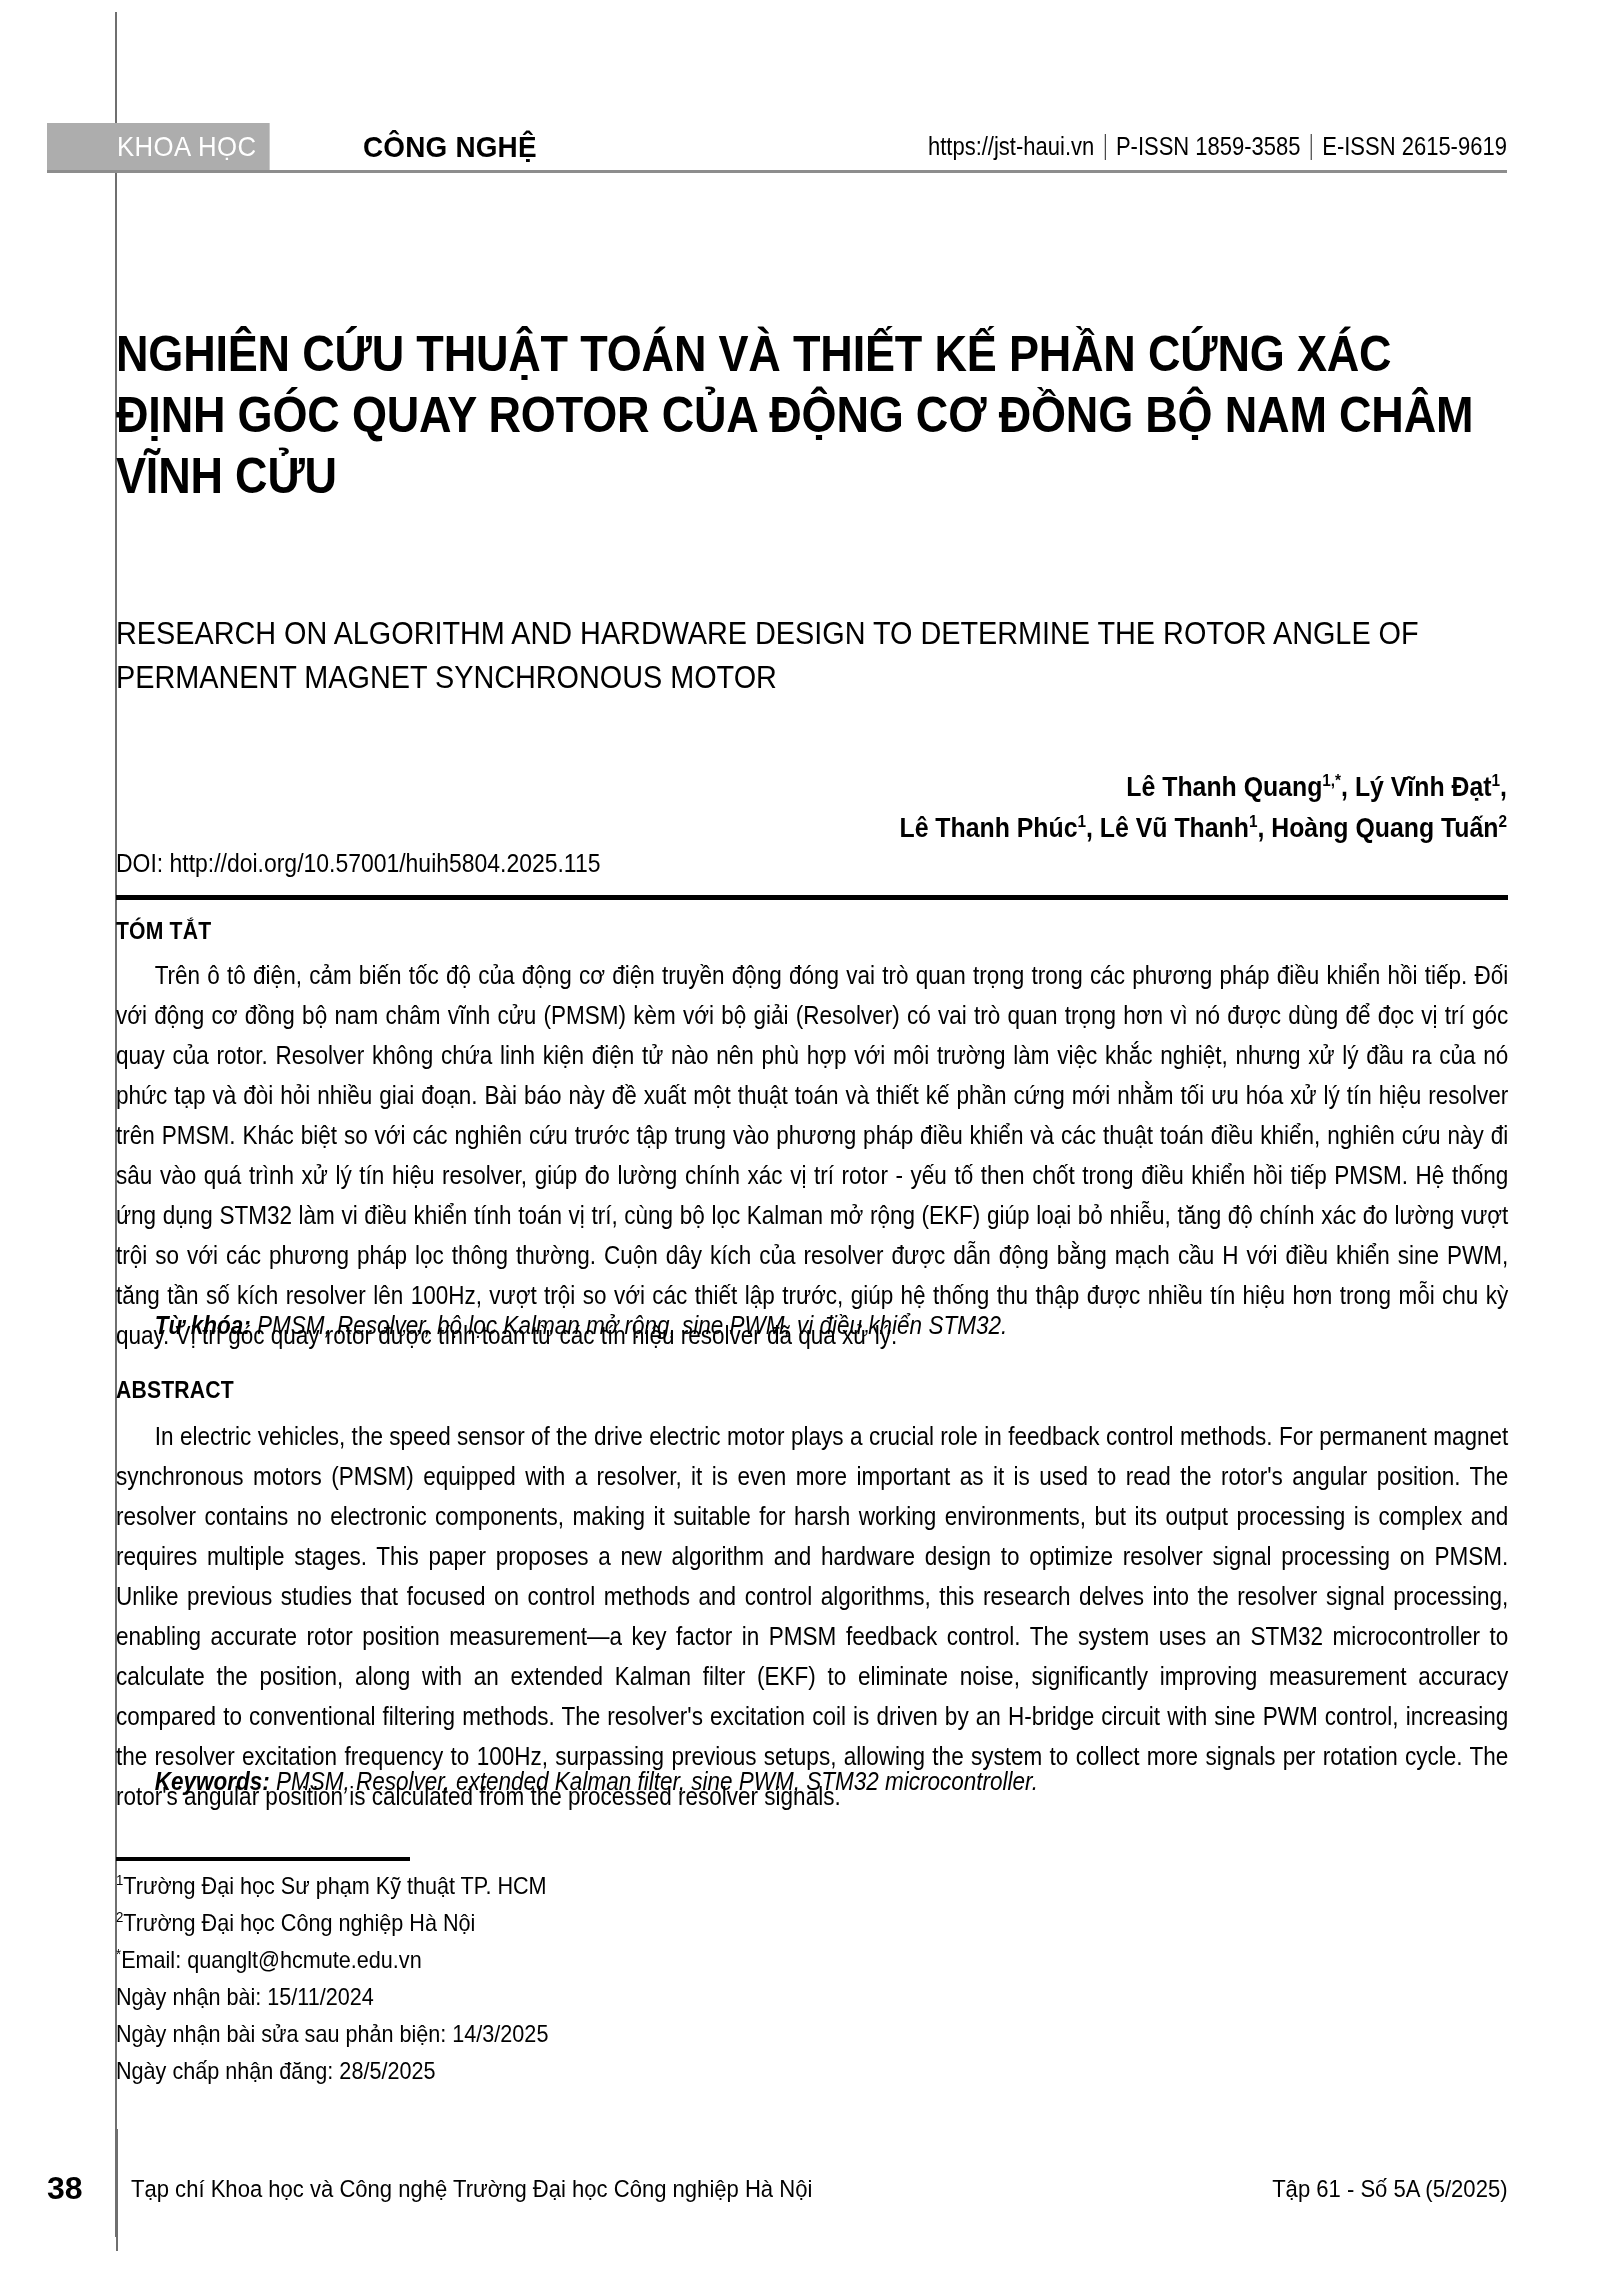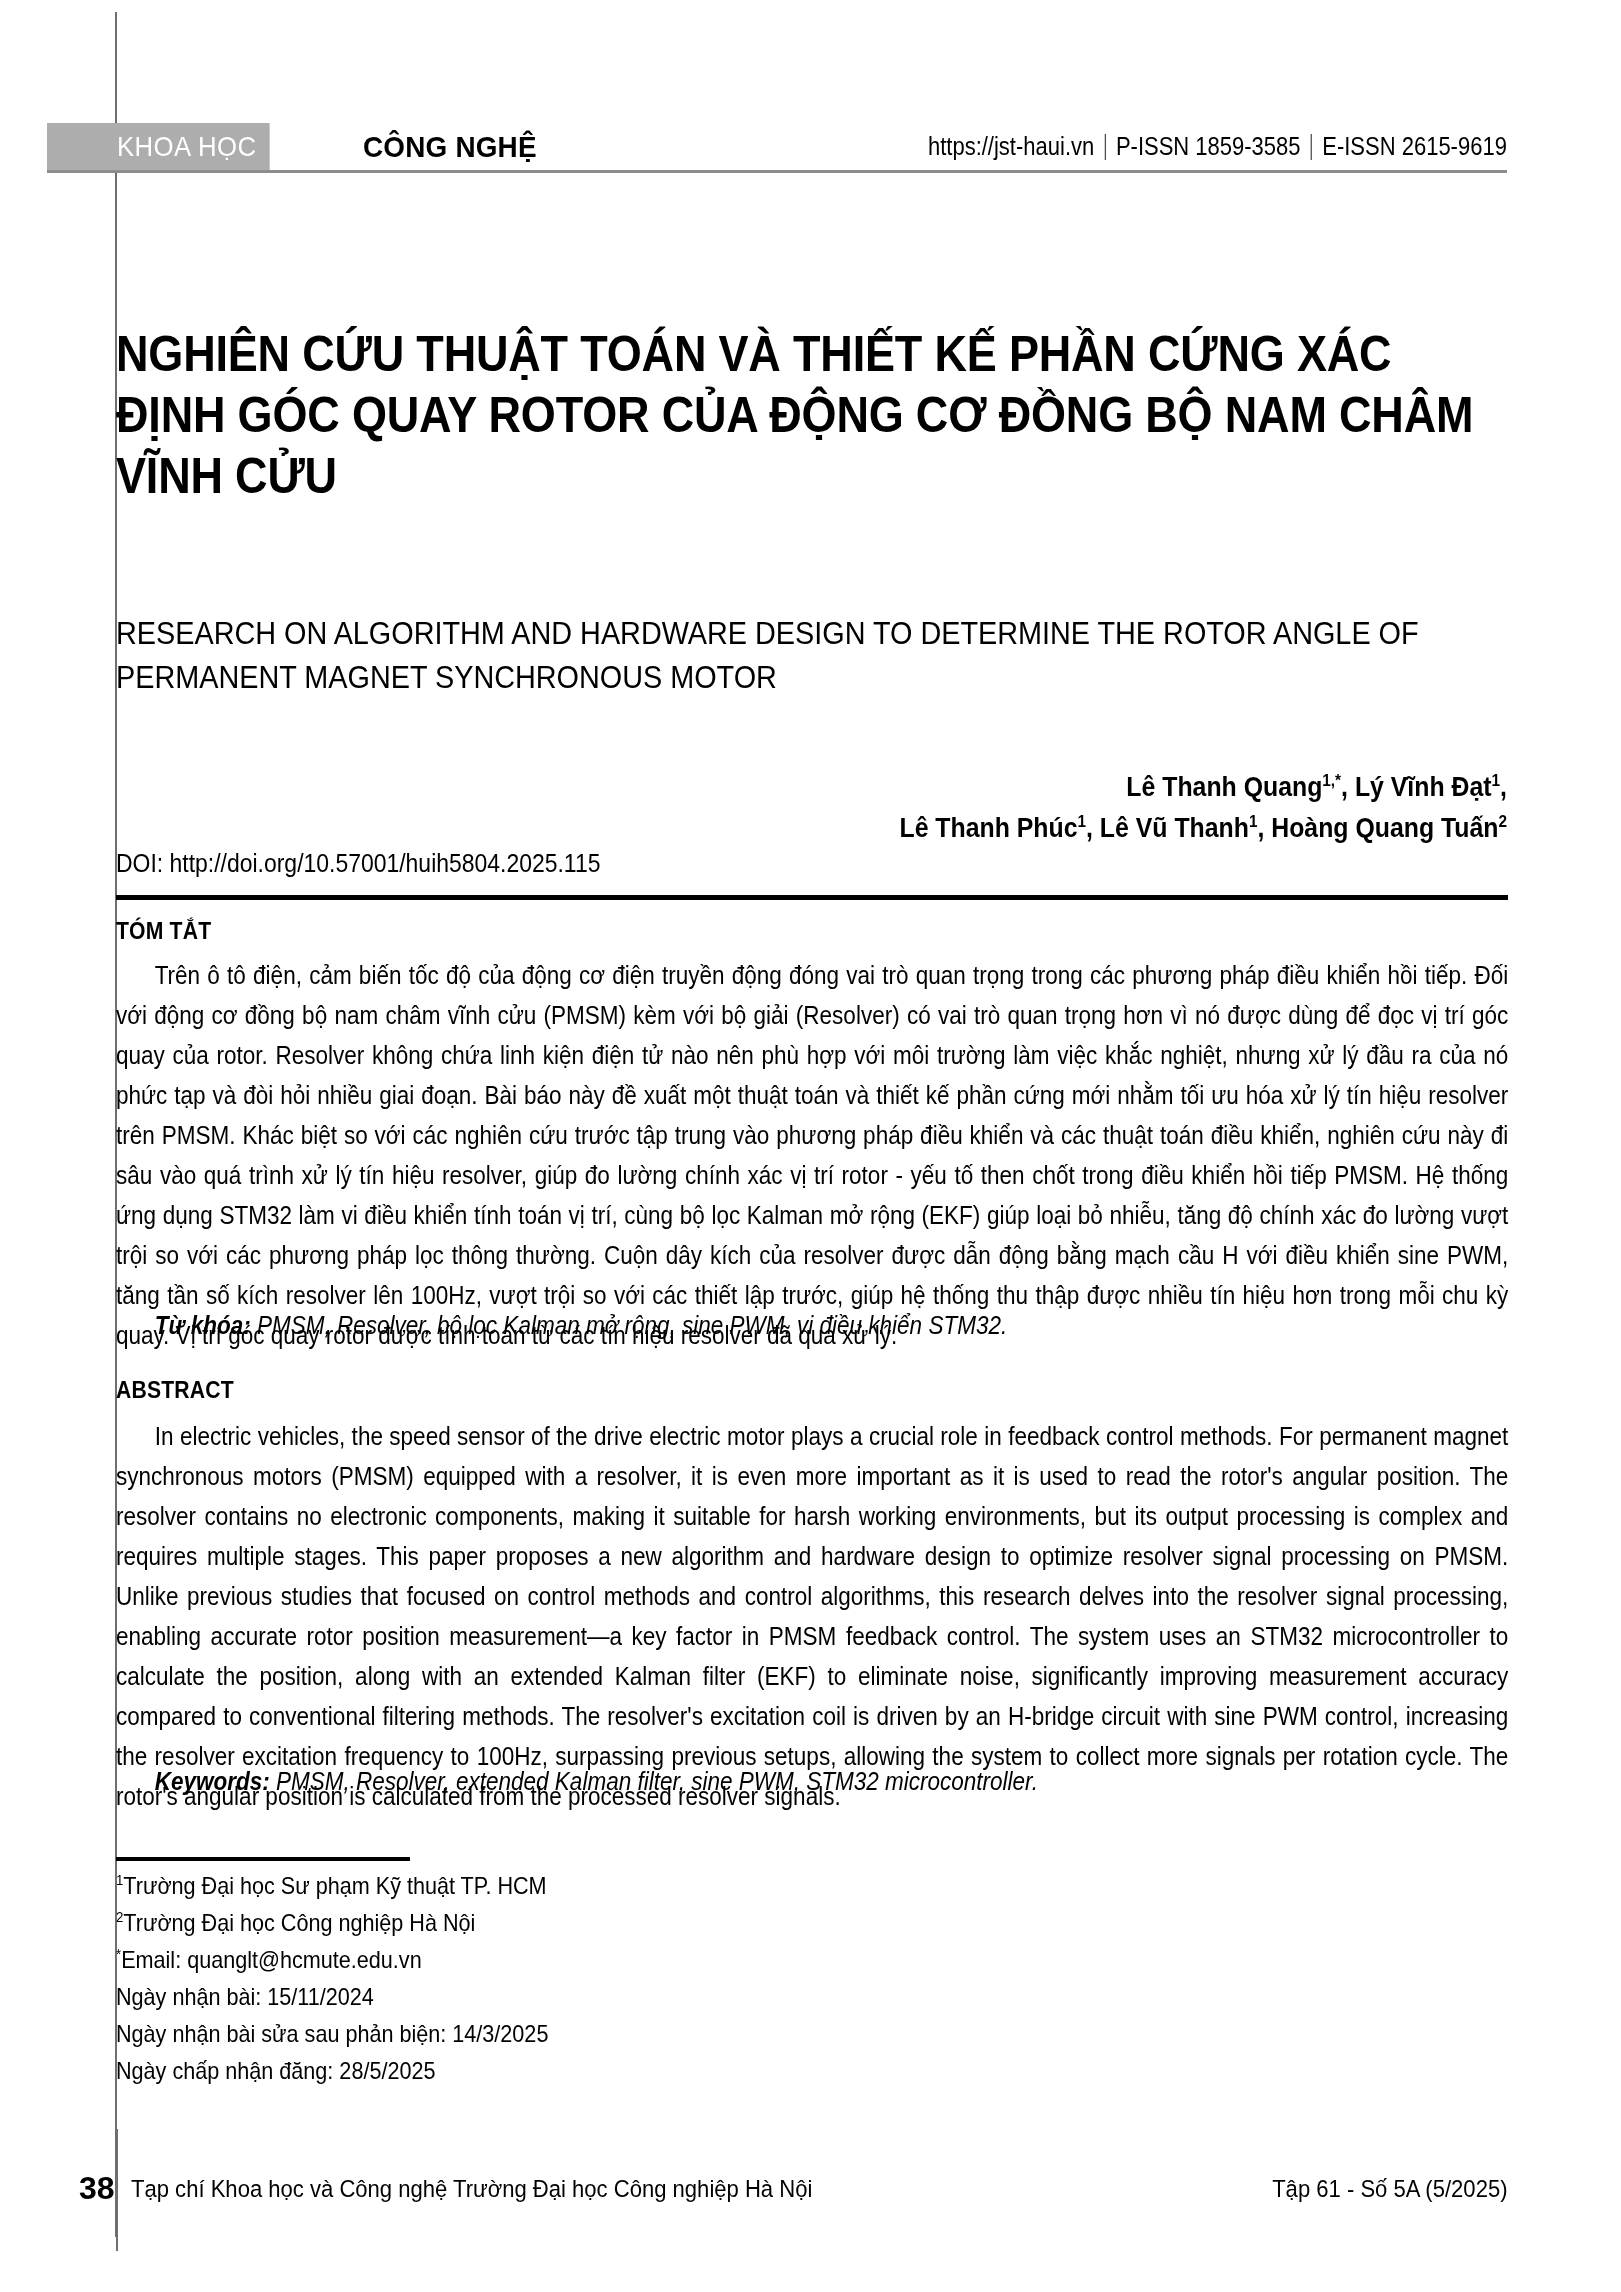--- a/index.html
+++ b/index.html
@@ -228,21 +228,20 @@
   }
   .folio {
     position: absolute;
     left: 0;
     top: 0;
     width: 55px;
     text-align: left;
     font-size: 32px;
     font-weight: bold;
     line-height: 45px;
-    margin-left: 32px;
   }
   .footer-bar {
     position: absolute;
     left: 69px;
     top: -37px;
     width: 2px;
     height: 122px;
     background: #6f6f6f;
   }
   .footer-left {

